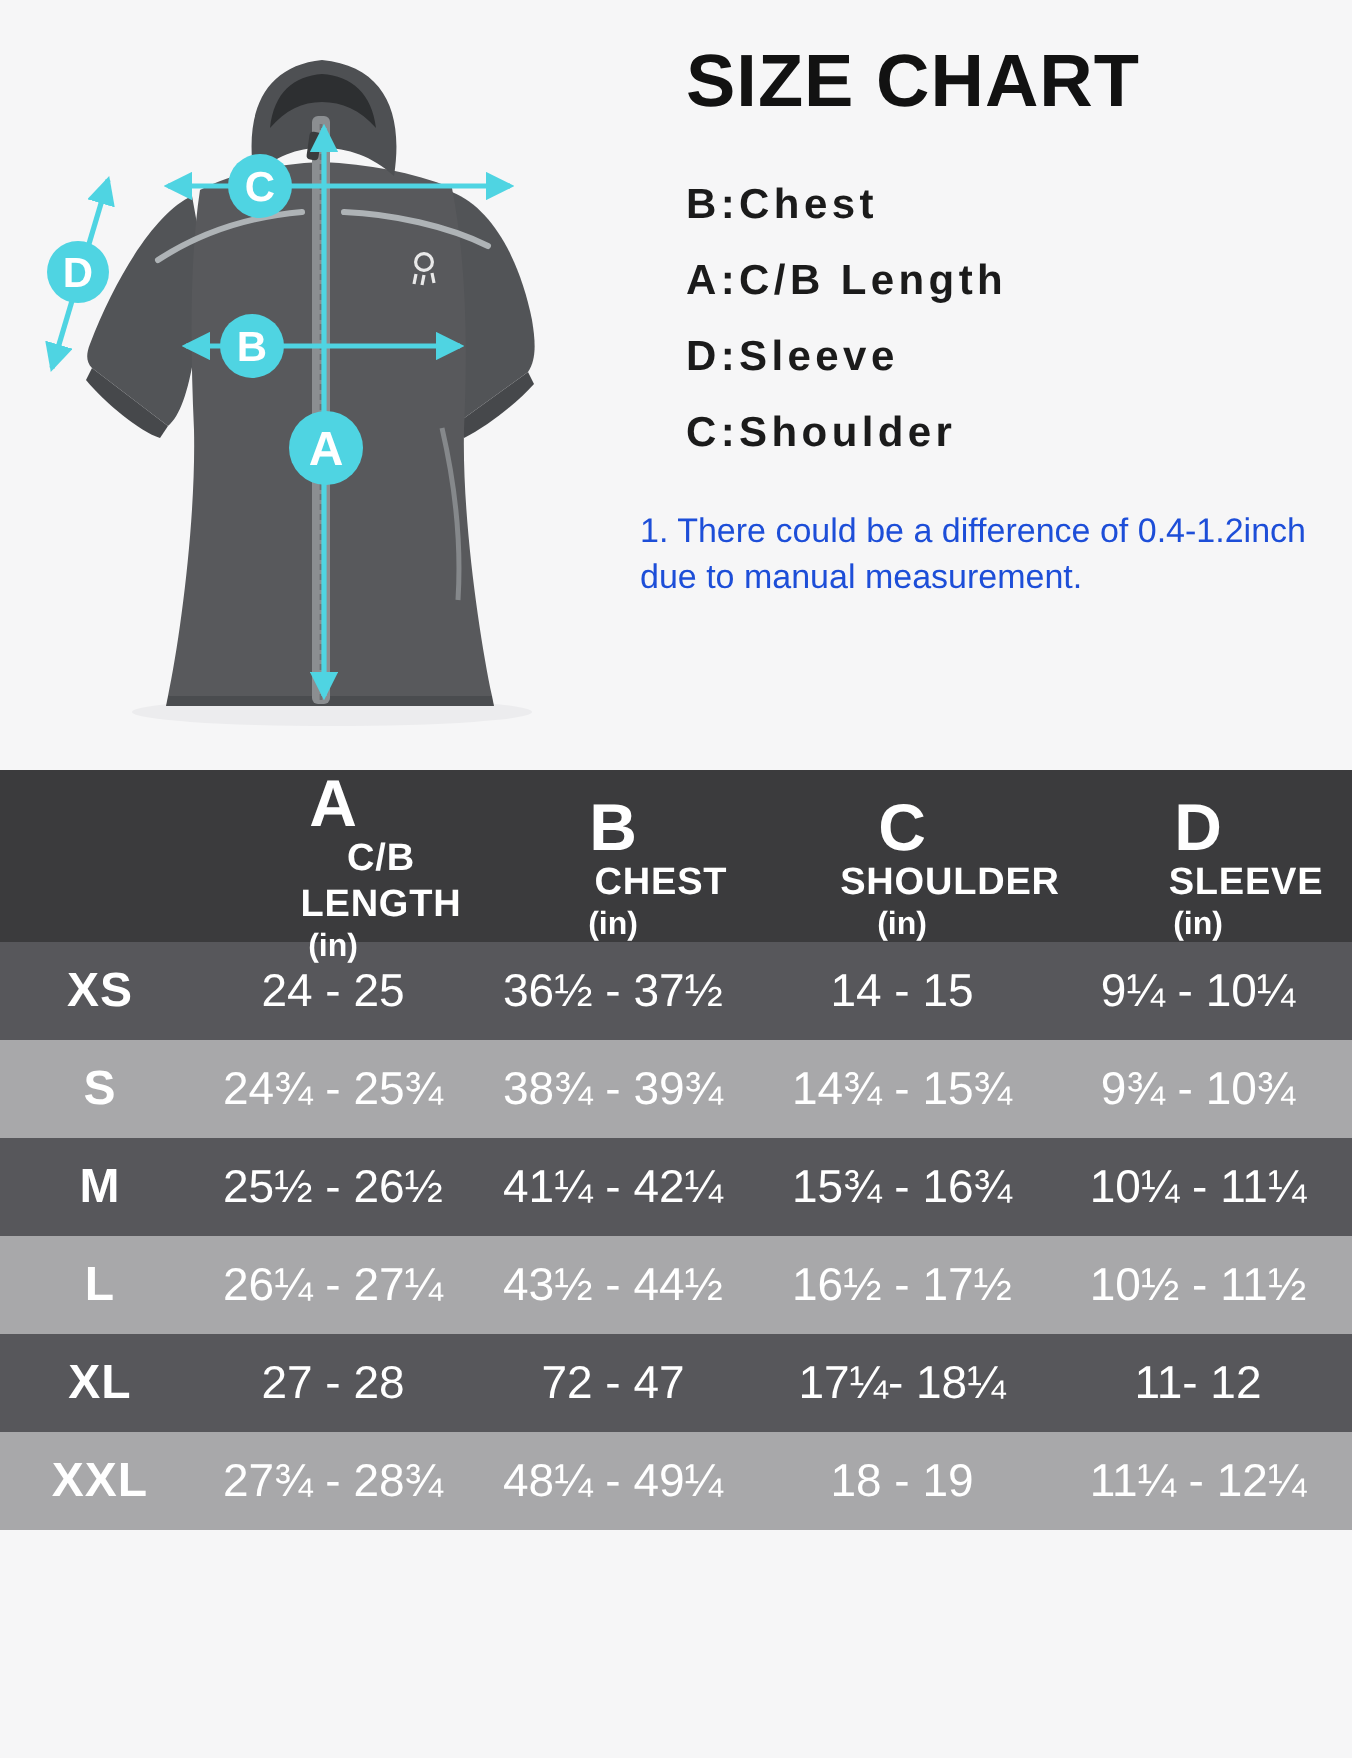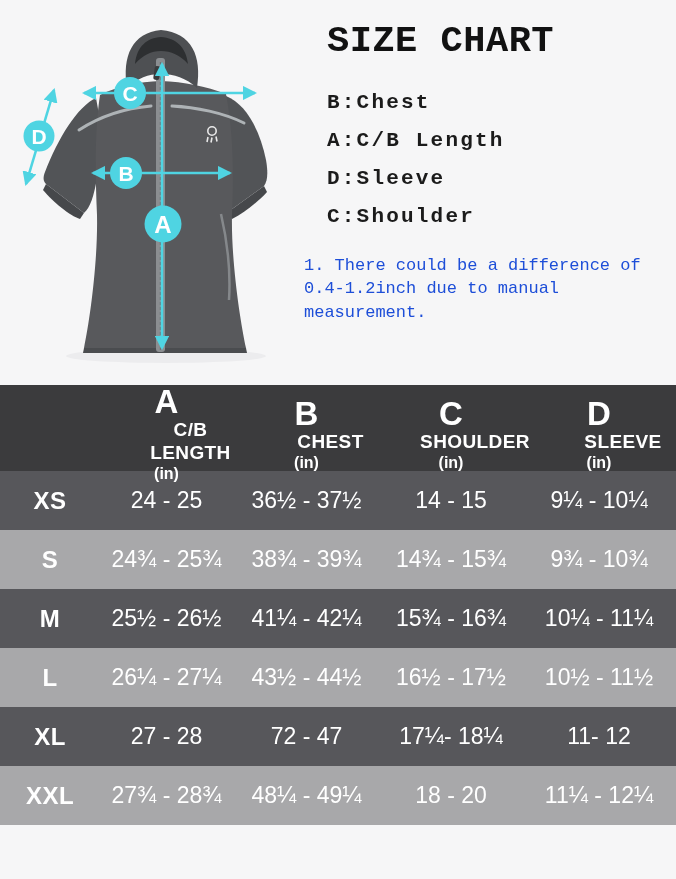--- a/index.html
+++ b/index.html
@@ -7,36 +7,36 @@
     width:676px;height:879px;
     background:#f6f6f7;
     font-family:"Liberation Sans",sans-serif;
     -webkit-font-smoothing:antialiased;
   }
   .page{position:relative;width:676px;height:879px;overflow:hidden;}
 
   
   .top-section{position:absolute;left:0;top:0;width:676px;height:385px;background:#f6f6f7;}
   .figure{position:absolute;left:0;top:0;width:320px;height:385px;}
-  .info{position:absolute;left:302px;top:20px;width:356px;font-family:Liberation Mono, monospace;}
+  .info{position:absolute;left:318px;top:20px;width:356px;}
   .title{margin:0 0 0 25px;font-size:37px;line-height:42px;font-weight:bold;color:#121212;letter-spacing:.5px;}
   .legend{list-style:none;margin:22px 0 0 25px;padding:0;}
   .legend li{font-size:21px;font-weight:bold;letter-spacing:2.2px;color:#1b1b1b;line-height:38px;white-space:nowrap;}
   .notes{margin:18px 0 0 2px;}
   .note{margin:0 0 19px 0;width:350px;font-size:17px;line-height:1.38;color:#1d4ed8;}
 
   
   .size-table{position:absolute;left:0;top:385px;width:676px;}
   .thead,.trow{display:grid;grid-template-columns:100px 133px 147px 142px 154px;}
   .thead{height:86px;background:#3b3b3d;}
   .th{display:flex;flex-direction:column;align-items:center;justify-content:center;color:#ffffff;text-align:center;}
   .th .letter{font-size:33px;font-weight:bold;line-height:33px;}
   .th .name{font-size:19px;font-weight:bold;line-height:23px;letter-spacing:.4px;margin-left:48px;}
   .th .unit{font-size:16px;font-weight:bold;line-height:19px;}
-  .trow{height:59px;align-items:center;text-align:center;color:#ffffff;font-size:23px;}
+  .trow{height:49px;align-items:center;text-align:center;color:#ffffff;font-size:23px;}
   .trow.dark{background:#57575b;}
   .trow.light{background:#a8a8aa;}
   .size-cell{font-weight:bold;font-size:24px;letter-spacing:.5px;}
   .val-cell{white-space:nowrap;}
 </style>
 </head>
 <body>
 
 <div class="page">
 
@@ -178,18 +178,18 @@
       <div class="val-cell">27 - 28</div>
       <div class="val-cell">72 - 47</div>
       <div class="val-cell">17¼- 18¼</div>
       <div class="val-cell">11- 12</div>
     </div>
 
     <div class="trow light">
       <div class="size-cell">XXL</div>
       <div class="val-cell">27¾ - 28¾</div>
       <div class="val-cell">48¼ - 49¼</div>
-      <div class="val-cell">18 - 20</div>
+      <div class="val-cell">18 - 19</div>
       <div class="val-cell">11¼ - 12¼</div>
     </div>
 
   </div>
 </div>
 
 </body></html>

